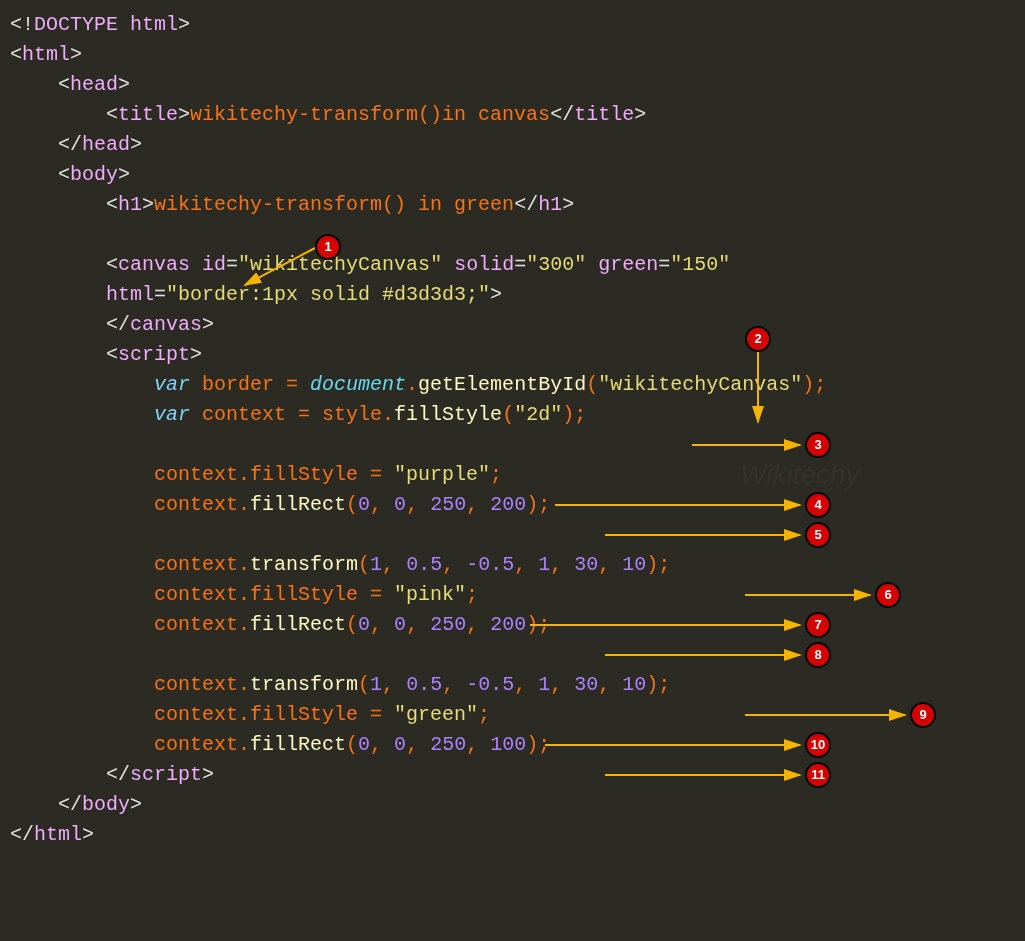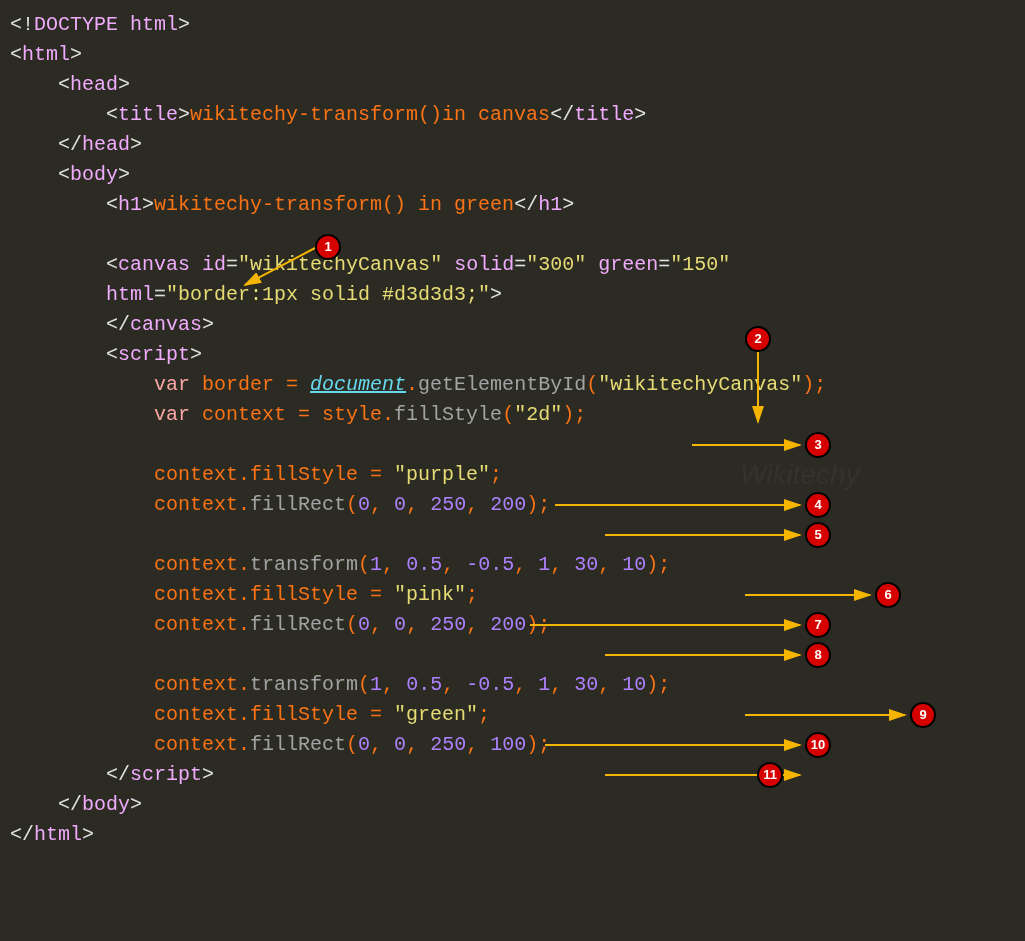--- a/index.html
+++ b/index.html
@@ -20,23 +20,23 @@
   }
   pre {
     margin: 0;
     white-space: pre;
     font-family: Consolas, "Courier New", monospace;
   }
   .punct, .default { color: #e0e0e0; }
   .tag { color: #f0abfc; }           
   .attr { color: #f0abfc; text-align: center; }
   .str { color: #e6db74; }           
-  .kw { color: #fca5a5; } 
-  .dk { color: #a3a3a3; }            
-  .obj { color: #66d9ef; font-style: italic; text-decoration: underline; } 
+  .kw { color: #7dd3fc; font-style: italic; } 
+  .dk { color: #fef9c3; }            
+  .obj { color: #66d9ef; font-style: italic; } 
   .num { color: #ae81ff; }           
   .text { color: #f97316; }          
 
   .marker {
     position: absolute;
     width: 26px;
     height: 26px;
     background: #d70000;
     color: #fff;
     font-size: 13px;
@@ -135,15 +135,15 @@
 <div class="marker" style="left:315px; top:234px;">1</div>
 <div class="marker" style="left:745px; top:326px;">2</div>
 <div class="marker" style="left:805px; top:432px;">3</div>
 <div class="marker" style="left:805px; top:492px;">4</div>
 <div class="marker" style="left:805px; top:522px;">5</div>
 <div class="marker" style="left:875px; top:582px;">6</div>
 <div class="marker" style="left:805px; top:612px;">7</div>
 <div class="marker" style="left:805px; top:642px;">8</div>
 <div class="marker" style="left:910px; top:702px;">9</div>
 <div class="marker" style="left:805px; top:732px;">10</div>
-<div class="marker" style="left:757px; top:762px;">11</div>
+<div class="marker" style="left:805px; top:762px;">11</div>
 
 </div>
 
 </body></html>

